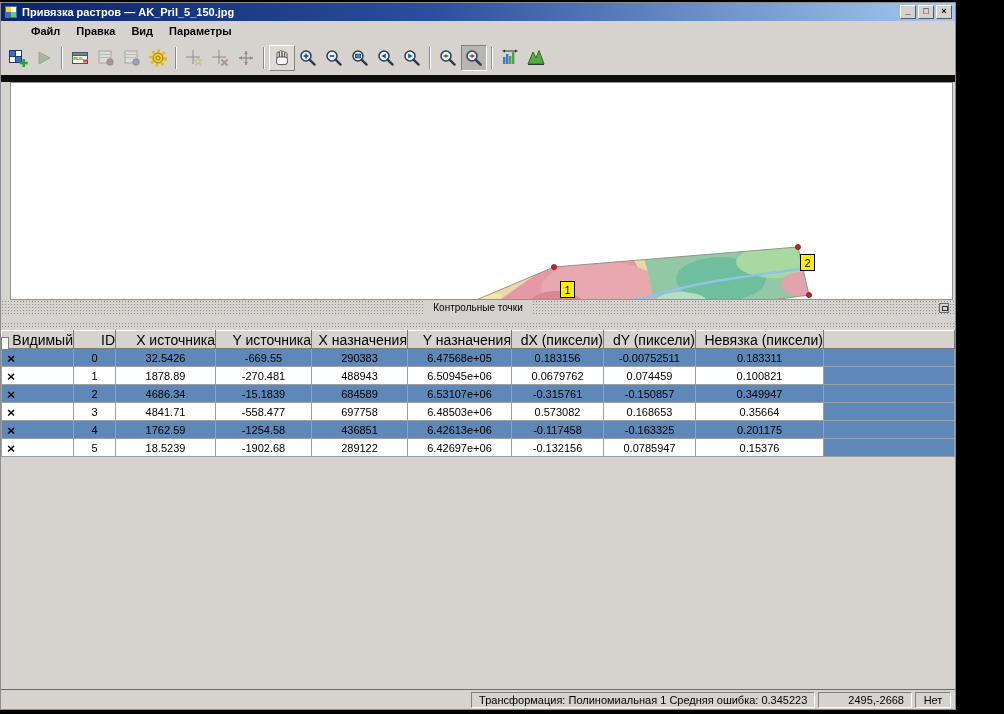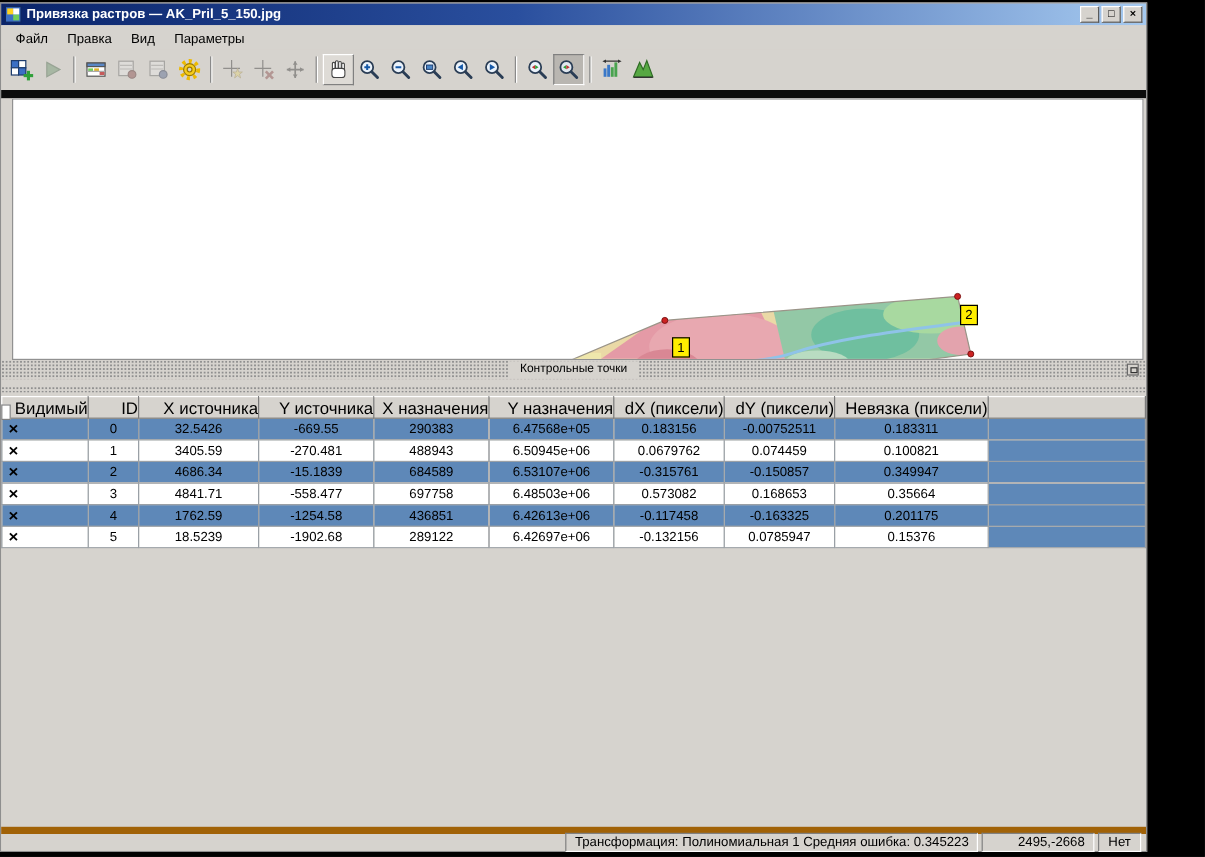--- a/index.html
+++ b/index.html
@@ -11,21 +11,21 @@
   
   .titlebar { height:18px; flex:0 0 18px; display:flex; align-items:center; padding:0 3px;
               background:linear-gradient(90deg,#0a246a 0%,#2a4f9e 45%,#a6caf0 100%); color:#fff; }
   .titlebar .app-icon { width:14px; height:14px; margin-right:4px; flex:0 0 14px; }
   .titlebar .title { flex:1; font-size:11px; font-weight:bold; white-space:nowrap; overflow:hidden; }
   .winbtn { width:16px; height:14px; margin-left:2px; background:#d6d3ce; color:#000;
             border:1px solid; border-color:#fff #5a5a5a #5a5a5a #fff; font-size:9px; line-height:11px;
             text-align:center; font-weight:bold; }
 
   
-  .menubar { height:20px; flex:0 0 20px; display:flex; align-items:flex-end; padding-left:4px; background:#d6d3ce; }
+  .menubar { height:20px; flex:0 0 20px; display:flex; align-items:center; padding-left:22px; background:#d6d3ce;font-weight:bold; }
   .menu-item { font-size:11px; color:#000; padding:2px 8px; cursor:default; }
 
   
   .toolbar { height:34px; flex:0 0 34px; display:flex; align-items:center; padding:2px 4px; background:#d6d3ce; }
   .tb-btn { width:26px; height:26px; display:flex; align-items:center; justify-content:center;
             border:1px solid transparent; background:transparent; }
   .tb-btn.raised { border-color:#fff #808080 #808080 #fff; background:#dedbd6; }
   .tb-btn.pressed { border-color:#808080 #fff #fff #808080; background:#b9b6b1; }
   .tb-btn.disabled { opacity:.42; filter:grayscale(55%); }
   .tb-sep { width:2px; height:22px; margin:0 4px; border-left:1px solid #8a8a8a; border-right:1px solid #fff; }
@@ -64,21 +64,21 @@
   tr.alt td { background:#5e88b8; }
   td.fill { background:#5e88b8 !important; }
   td.num { text-align:center; }
   td.c-id { text-align:center; }
   td.c-vis { text-align:left; padding-left:7px; }
   .xmark { font-weight:bold; font-size:14px; line-height:1; display:inline-block; transform:scaleY(.95); }
 
   .below-table { flex:1 0 14px; background:#d6d3ce; }
 
   
-  .statusbar { height:20px; flex:0 0 20px; background:#d6d3ce; border-top:6px solid #a16207;
+  .statusbar { height:20px; flex:0 0 20px; background:#d6d3ce; border-top:1px solid #a16207;
                display:flex; align-items:center; justify-content:flex-end; padding:0 4px; gap:3px; }
   .sb-seg { height:16px; display:flex; align-items:center; padding:0 7px; font-size:11px; color:#000;
             border:1px solid; border-color:#808080 #fff #fff #808080; white-space:nowrap; }
   .sb-coords { min-width:84px; justify-content:center;padding-left:29px; }
   .sb-rot { min-width:36px; justify-content:center; }
 
   svg { display:block; }
 </style>
 </head>
 <body>
@@ -368,21 +368,21 @@
           <td class="num">290383</td>
           <td class="num">6.47568e+05</td>
           <td class="num">0.183156</td>
           <td class="num">-0.00752511</td>
           <td class="num">0.183311</td>
           <td class="fill"></td>
         </tr>
         <tr class="plain">
           <td class="c-vis"><span class="xmark">×</span></td>
           <td class="c-id">1</td>
-          <td class="num">3405.59</td>
+          <td class="num">1878.89</td>
           <td class="num">-270.481</td>
           <td class="num">488943</td>
           <td class="num">6.50945e+06</td>
           <td class="num">0.0679762</td>
           <td class="num">0.074459</td>
           <td class="num">0.100821</td>
           <td class="fill"></td>
         </tr>
         <tr class="alt">
           <td class="c-vis"><span class="xmark">×</span></td>

